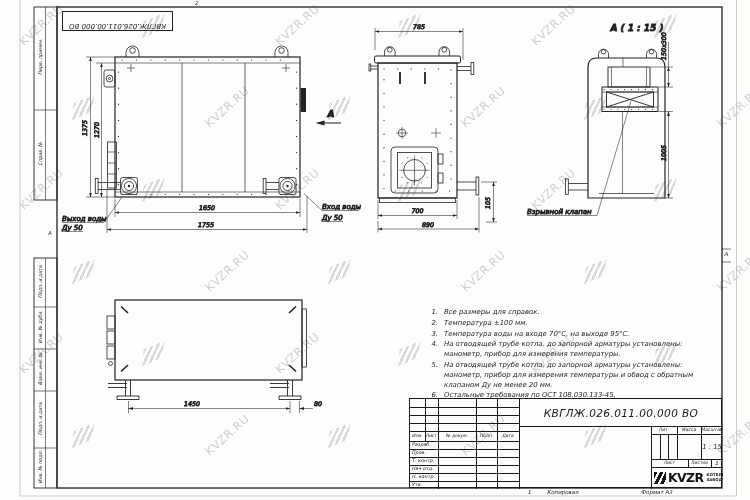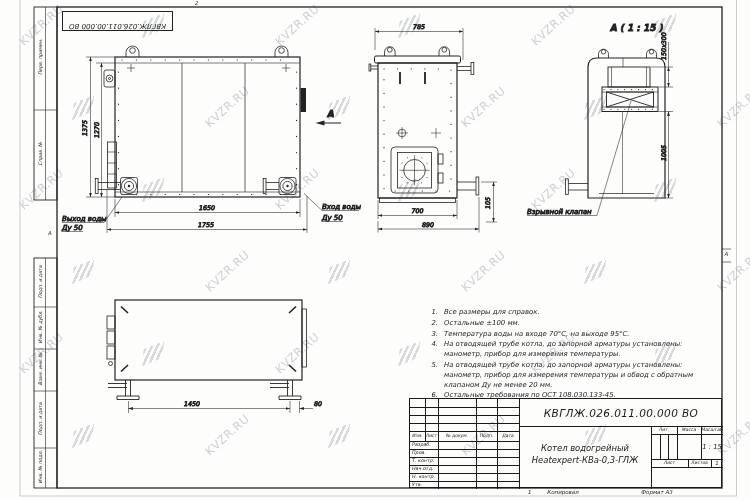--- a/index.html
+++ b/index.html
@@ -292,21 +292,21 @@
   <div class="zone" style="left:724.5px; top:251px;">А</div>
   <div class="zone" style="left:48px; top:230px;">А</div>
 
   <div class="notes">
     <div class="note">
         <span class="nn">1.</span>
         <span class="nt">Все размеры для справок.</span>
       </div>
     <div class="note">
         <span class="nn">2.</span>
-        <span class="nt">Остальные ±100 мм.</span>
+        <span class="nt">Температура ±100 мм.</span>
       </div>
     <div class="note">
         <span class="nn">3.</span>
         <span class="nt">Температура воды на входе 70°С, на выходе 95°С.</span>
       </div>
     <div class="note">
         <span class="nn">4.</span>
         <span class="nt">На отводящей трубе котла, до запорной арматуры установлены: манометр, прибор для измерения температуры.</span>
       </div>
     <div class="note">
@@ -356,32 +356,36 @@
     <div class="tbc h45" style="left:87px;top:32px;width:22px;height:10px;line-height:10px">Дата</div>
 
     <div class="tbc r48" style="left:0;top:42px;width:28px;height:8px">Разраб.</div>
     <div class="tbc r48" style="left:0;top:50px;width:28px;height:8px">Пров.</div>
     <div class="tbc r48" style="left:0;top:58px;width:28px;height:8px">Т. контр.</div>
     <div class="tbc r48" style="left:0;top:66px;width:28px;height:8px">Нач.отд.</div>
     <div class="tbc r48" style="left:0;top:74px;width:28px;height:8px">Н. контр.</div>
     <div class="tbc r48" style="left:0;top:82px;width:28px;height:8px">Утв.</div>
 
     <div class="tbc docnum" style="left:109px;top:0;width:204px;height:27px">КВГЛЖ.026.011.00.000 ВО</div>
-    <div class="tbc pname" style="left:109px;top:27px;width:132px;height:63px">
-      <span>Котел водогрейный</span>
-      <span>Heatexpert-КВа-0,3-ГЛЖ</span>
-    </div>
 
     <div class="tbc h45" style="left:241px;top:27px;width:26px;height:8px;line-height:8px">Лит.</div>
     <div class="tbc h45" style="left:267px;top:27px;width:24px;height:8px;line-height:8px">Масса</div>
     <div class="tbc h45" style="left:291px;top:27px;width:22px;height:8px;line-height:8px">Масштаб</div>
     <div class="tbc scalev" style="left:291px;top:35px;width:22px;height:25px">1 : 15</div>
     <div class="tbc h45" style="left:241px;top:60px;width:37px;height:8px;line-height:8px">Лист</div>
     <div class="tbc h45" style="left:278px;top:60px;width:23px;height:8px;line-height:8px">Листов</div>
     <div class="tbc h45" style="left:301px;top:60px;width:12px;height:8px;line-height:8px;font-size:5.5px">1</div>
 
+    <div class="tbc logo" style="left:241px;top:68px;width:72px;height:22px">
+      <span class="logo-mark"></span>
+      <span class="logo-txt">KVZR</span>
+      <span class="company">
+        <span style="display:block">КОТЕЛЬНЫЙ</span>
+        <span style="display:block">ЗАВОД РЭП</span>
+      </span>
+    </div>
   </div>
 
   <div class="foot" style="left:528px; top:489px;">1</div>
   <div class="foot" style="left:533px; top:489px; width:60px; text-align:center;">Копировал</div>
   <div class="foot" style="left:627px; top:489px; width:60px; text-align:center;">Формат А3</div>
 
 </div>
 
 </body></html>

